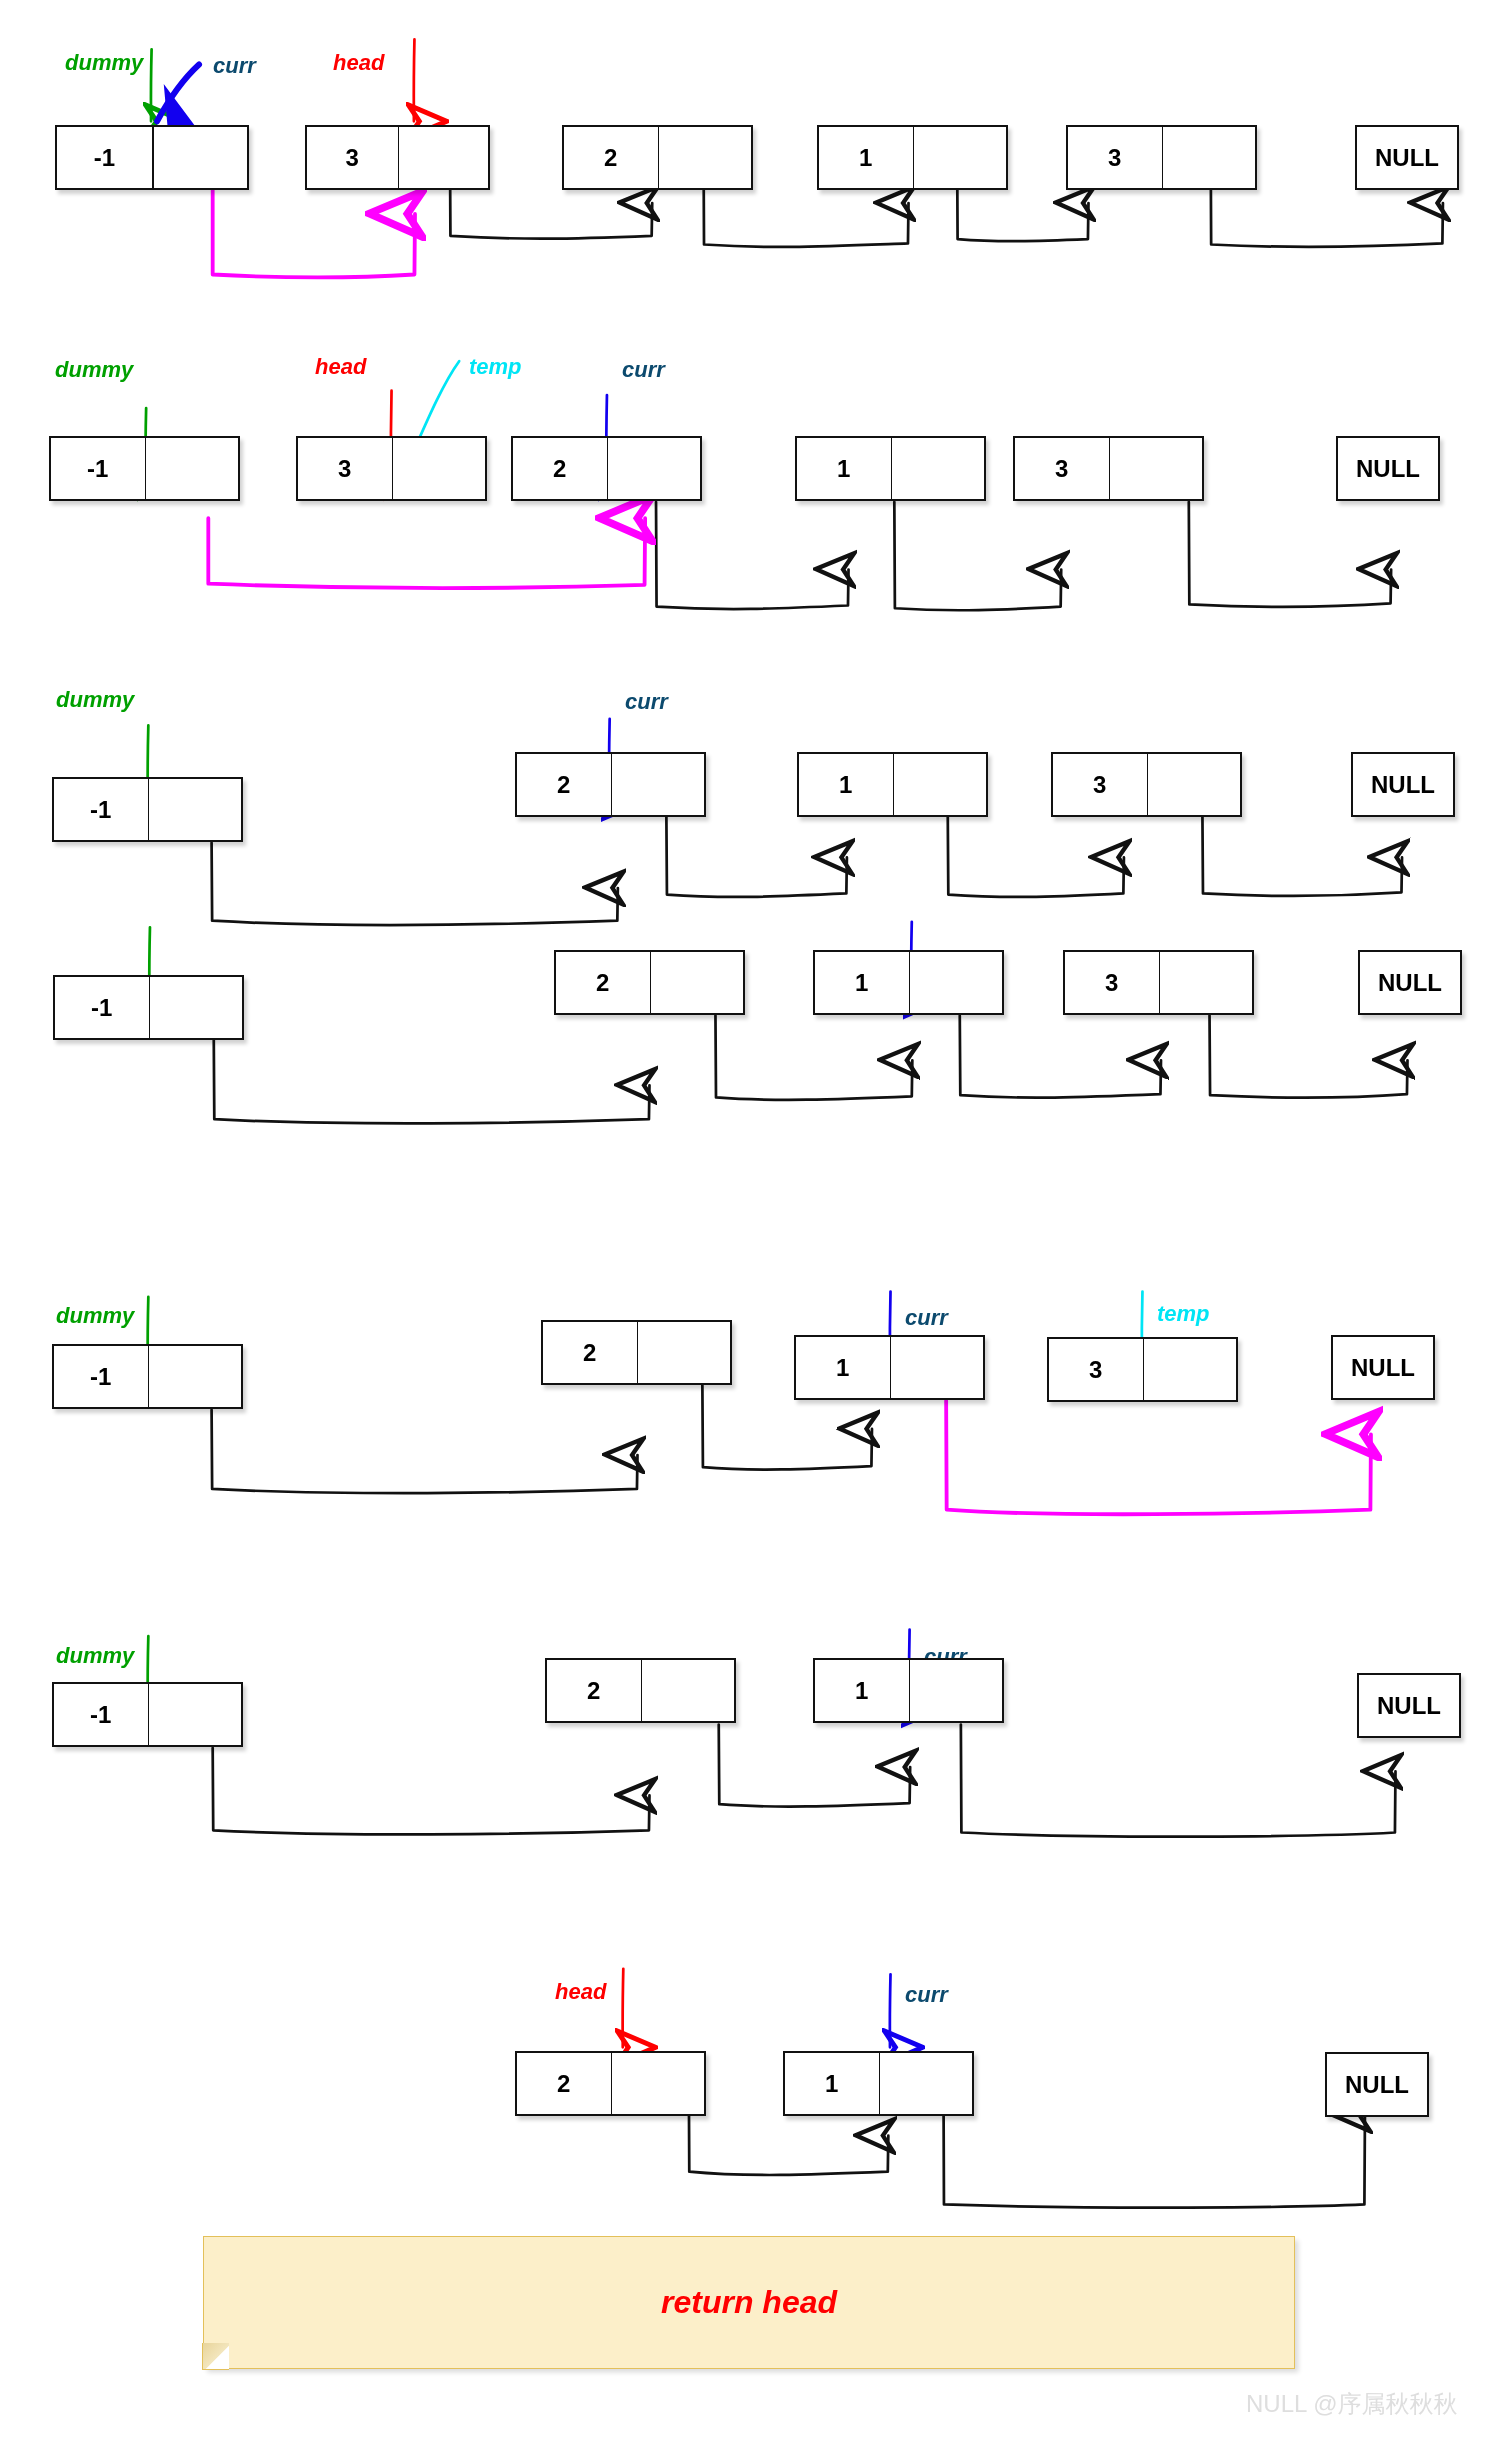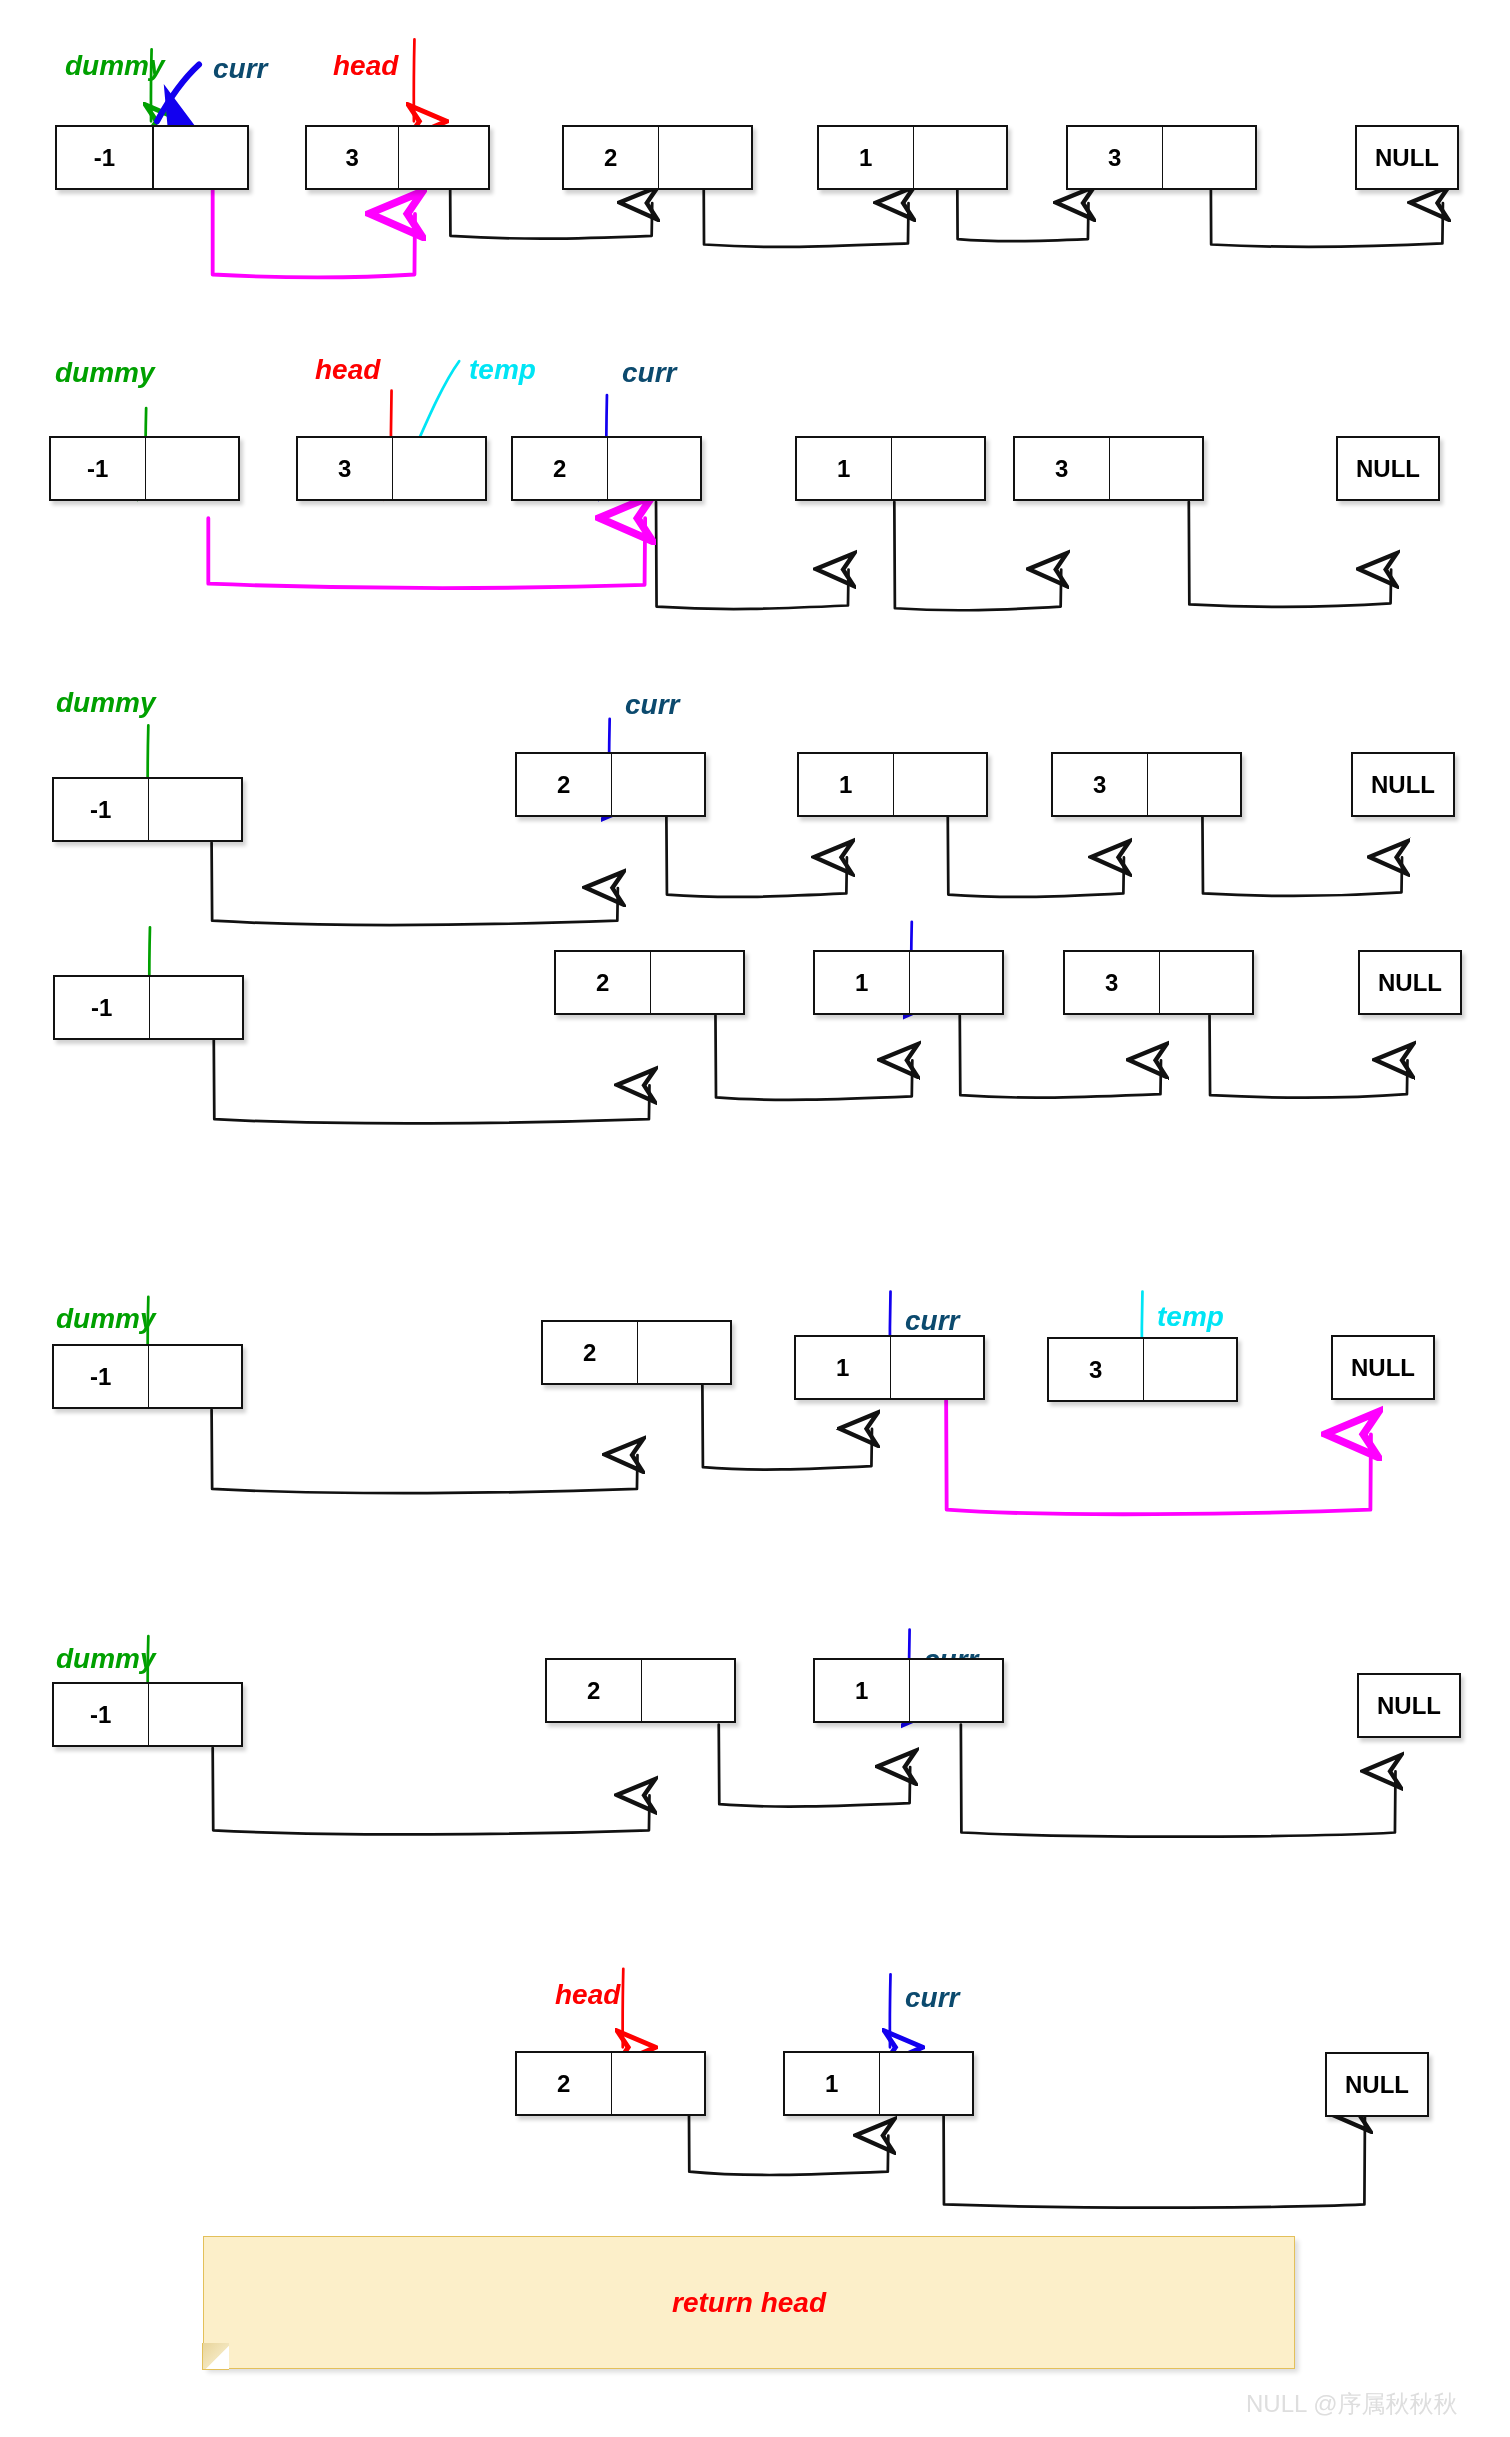--- a/index.html
+++ b/index.html
@@ -4,21 +4,21 @@
 <style>
   html,body{margin:0;padding:0;background:#fff;}
   body{
     width:1510px;height:2438px;position:relative;overflow:hidden;
     font-family:"Liberation Sans", sans-serif;
   }
   #stage{position:absolute;inset:0;}
   svg.layer{position:absolute;left:0;top:0;width:1510px;height:2438px;overflow:visible;}
   .lbl{
     font-family:"Liberation Sans", sans-serif;
-    font-weight:bold;font-style:italic;font-size:28px;
+    font-weight:bold;font-style:italic;font-size:22px;
     white-space:nowrap;
   }
   .ptr-label{position:absolute;}
   .c-green{color:#00a000;}
   .c-red{color:#fe0000;}
   .c-blue{color:#0c4a6e;}
   .c-cyan{color:#00e5f5;}
   .node{
     position:absolute;background:#fff;border:2.2px solid #111;
     box-shadow:3.3px 3.8px 3.8px rgba(0,0,0,.18);
@@ -38,21 +38,21 @@
   .node.nullbox .val{width:100%;}
   .banner{
     position:absolute;
     background:#fcefc9;
     border:1.6px solid #e3c05a;
     box-shadow:3.8px 4.4px 4.9px rgba(0,0,0,.14);
     display:flex;align-items:center;justify-content:center;
   }
   .banner .txt{
     font-family:"Liberation Sans", sans-serif;
-    font-weight:bold;font-style:italic;font-size:28px;color:#ff0000;
+    font-weight:bold;font-style:italic;font-size:32px;color:#ff0000;
   }
   .banner-fold{
     position:absolute;width:26px;height:26px;
     background:linear-gradient(135deg,#e8d49a 0%,#f3e6bd 55%,#ffffff 56%);
     border-left:1.6px solid #e3c05a;
     border-bottom:1.6px solid #e3c05a;
   }
   .watermark{
     position:absolute;
     font-family:"Liberation Sans", sans-serif;

